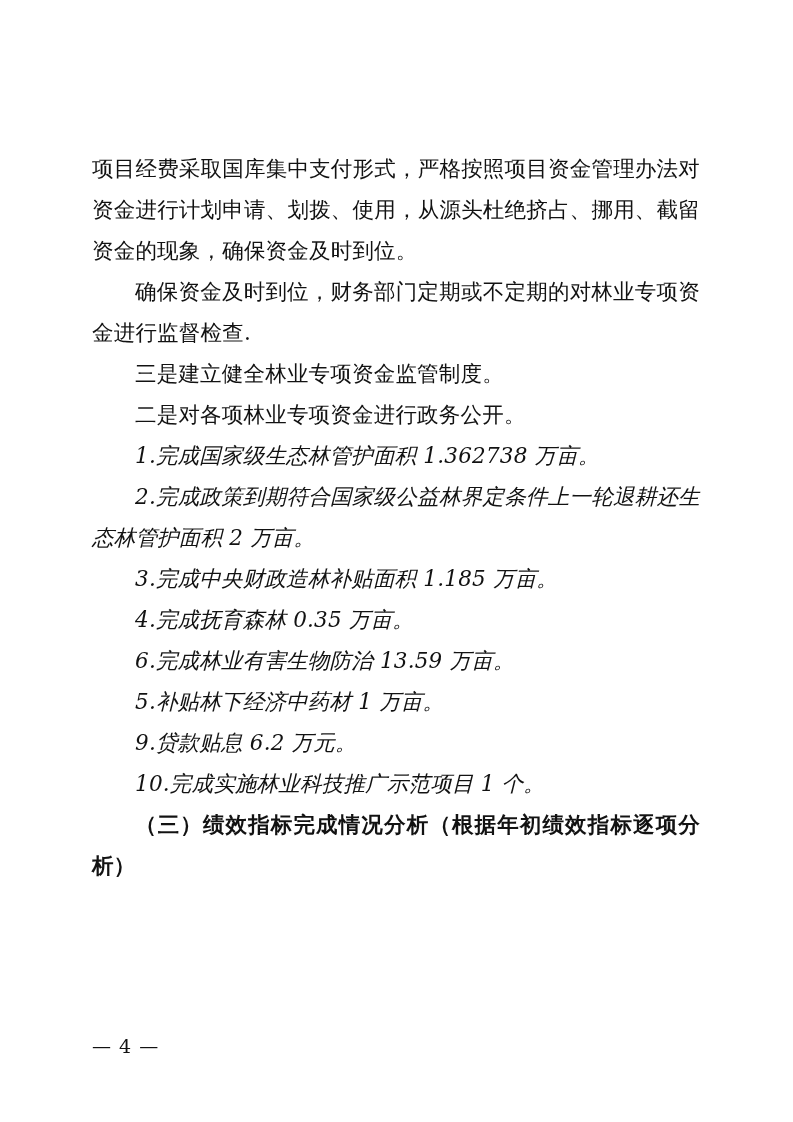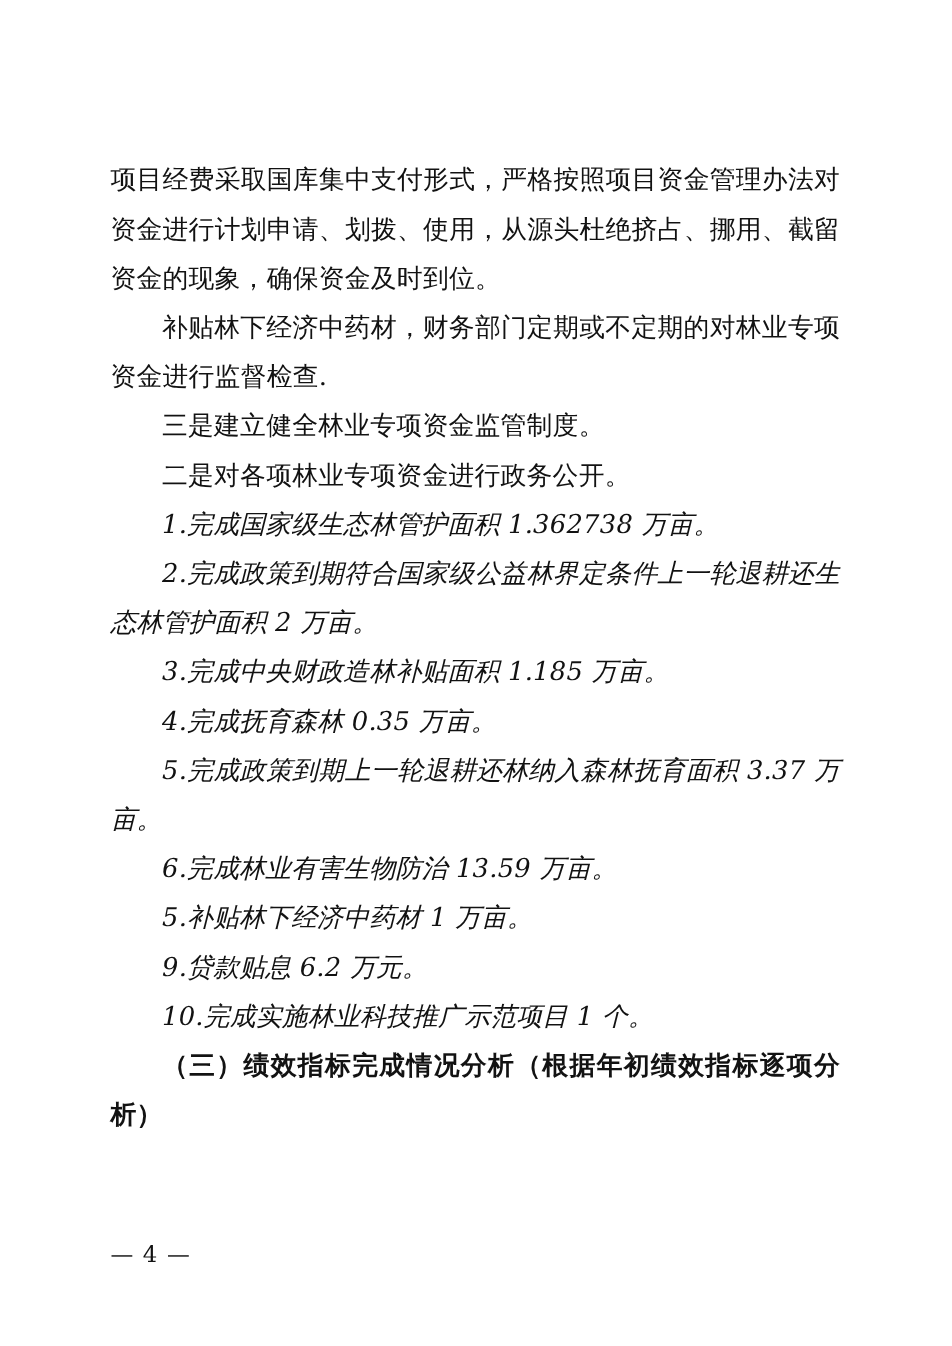--- a/index.html
+++ b/index.html
@@ -12,21 +12,21 @@
     width: 793px;
     height: 1122px;
     background: #ffffff;
     margin: 0 auto;
     overflow: hidden;
     font-family: "DejaVu Serif", "Liberation Serif", serif;
   }
   .body-area {
     position: absolute;
     left: 92px;
-    top: 130px;
+    top: 148px;
     width: 608px;
   }
   p.line {
     margin: 0;
     padding: 0;
     font-size: 21.5px;
     line-height: 41px;
     color: #121212;
     letter-spacing: 0.2px;
     text-align: justify;
@@ -56,36 +56,35 @@
 </style>
 </head>
 <body>
 
 <div class="page">
 
   <div class="body-area">
 
     <p class="line">项目经费采取国库集中支付形式，严格按照项目资金管理办法对资金进行计划申请、划拨、使用，从源头杜绝挤占、挪用、截留资金的现象，确保资金及时到位。</p>
 
-    <p class="line indent">补贴林下经济中药材，财务部门定期或不定期的对林业专项资金进行监督检查.</p>
+    <p class="line indent">确保资金及时到位，财务部门定期或不定期的对林业专项资金进行监督检查.</p>
 
     <p class="line indent">三是建立健全林业专项资金监管制度。</p>
 
     <p class="line indent">二是对各项林业专项资金进行政务公开。</p>
 
 
     <p class="line item">1.完成国家级生态林管护面积 1.362738 万亩。</p>
 
     <p class="line item">2.完成政策到期符合国家级公益林界定条件上一轮退耕还生态林管护面积 2 万亩。</p>
 
     <p class="line item">3.完成中央财政造林补贴面积 1.185 万亩。</p>
 
     <p class="line item">4.完成抚育森林 0.35 万亩。</p>
 
-    <p class="line item">5.完成政策到期上一轮退耕还林纳入森林抚育面积 3.37 万亩。</p>
 
     <p class="line item">6.完成林业有害生物防治 13.59 万亩。</p>
 
 
     <p class="line item">5.补贴林下经济中药材 1 万亩。</p>
 
     <p class="line item">9.贷款贴息 6.2 万元。</p>
 
     <p class="line item">10.完成实施林业科技推广示范项目 1 个。</p>
 

